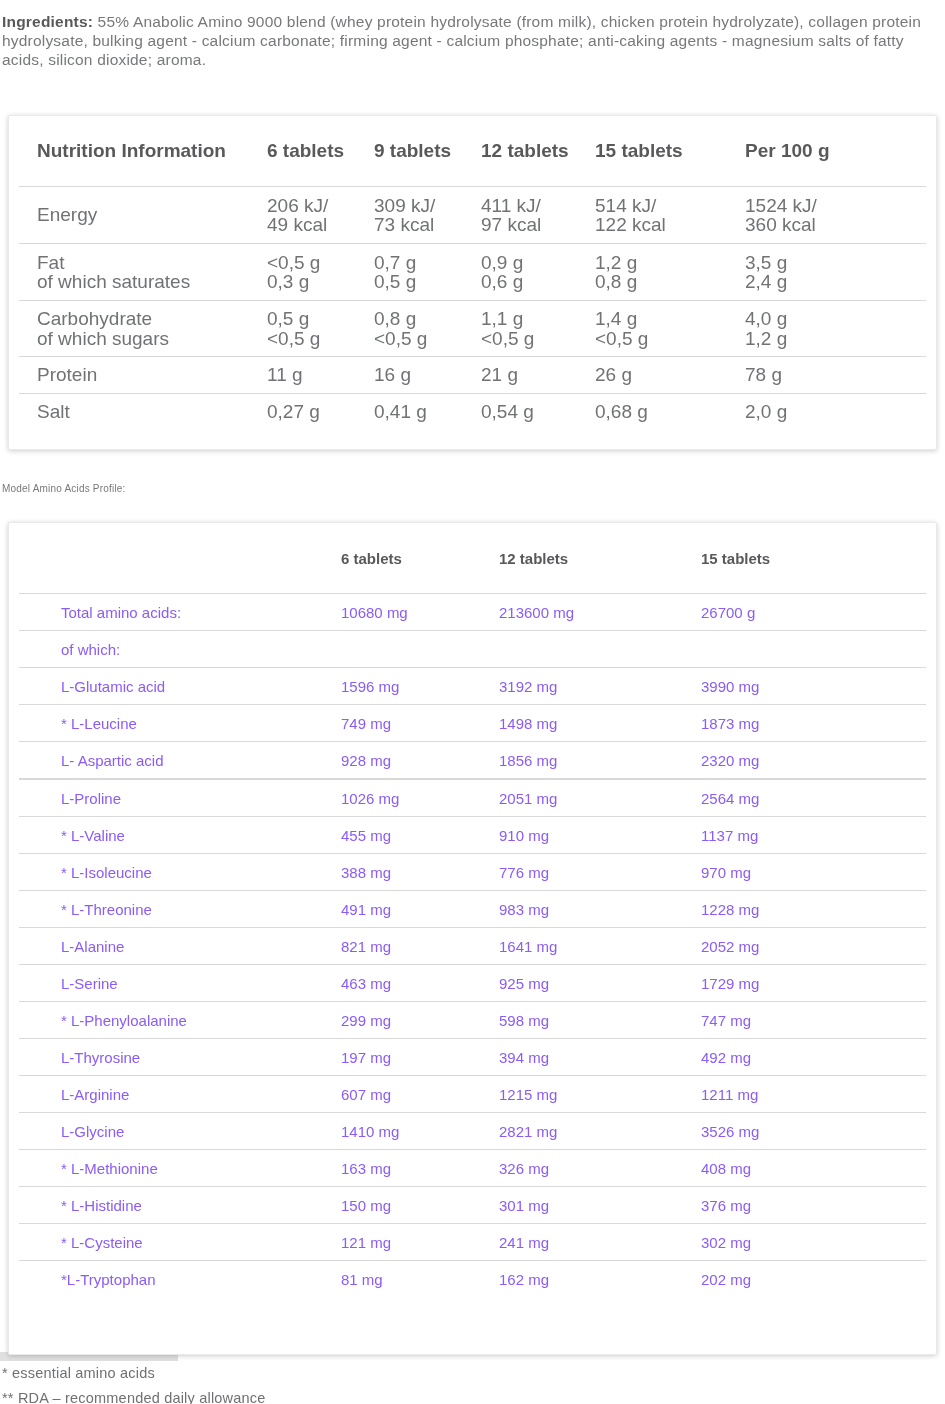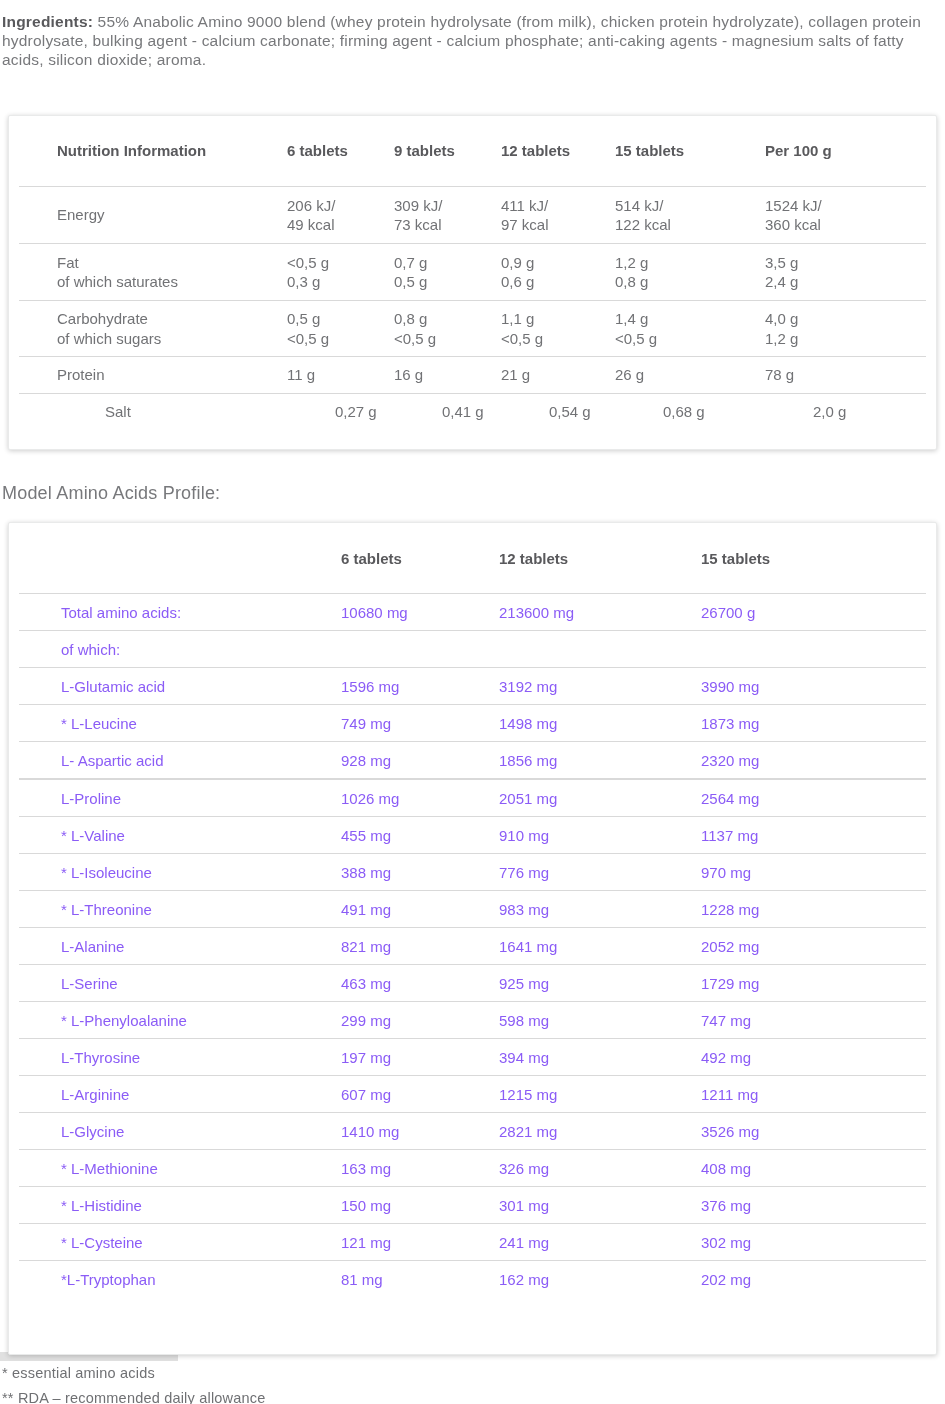--- a/index.html
+++ b/index.html
@@ -29,42 +29,42 @@
   }
   #nutrition-card { top:115px; height:335px; }
   #amino-card     { top:522px; height:833px; }
 
   .sep { height:1px; background:#d9d9d9; margin:0 10px; }
 
   
   .t1-row {
     display:grid;
     grid-template-columns:230px 107px 107px 114px 150px 1fr;
-    padding-left:48px; box-sizing:border-box;
+    padding-left:28px; box-sizing:border-box;
     align-items:center;
-    font-size:15px; color:#717275;
+    font-size:19px; color:#717275;
   }
   .t1-row .cell div { line-height:19.5px; }
   .t1-head { height:70px; font-weight:bold; color:#59595c; }
   .t1-head .cell div { line-height:18px; }
 
   
   .t2-row {
     display:grid;
     grid-template-columns:280px 158px 202px 1fr;
     padding-left:52px; box-sizing:border-box;
     align-items:center;
     height:36px;
     font-size:15px; color:#8b5cf6;
   }
   .t2-head { height:70px; font-weight:bold; color:#59595c; }
 
   .section-title {
     position:absolute; left:2px; top:483px;
-    font-size:18px; color:#77787b; letter-spacing:0.2px;
+    font-size:10px; color:#77787b; letter-spacing:0.2px;
   }
 
   .footnotes {
     position:absolute; left:2px; top:1361px;
     font-size:14.5px; color:#6f7073; line-height:25px;
     letter-spacing:0.2px;
   }
   .shadow-artifact {
     position:absolute; left:0; top:1352px; width:178px; height:9px;
     background:#e0e0e0; z-index:0;
@@ -194,21 +194,21 @@
         <div>21 g</div>
       </div>
       <div class="cell">
         <div>26 g</div>
       </div>
       <div class="cell">
         <div>78 g</div>
       </div>
     </div>
     <div class="sep"></div>
-    <div class="t1-row" style="height: 36px; margin-left: 48px;">
+    <div class="t1-row" style="height: 36px;">
       <div class="cell">
         <div>Salt</div>
       </div>
       <div class="cell">
         <div>0,27 g</div>
       </div>
       <div class="cell">
         <div>0,41 g</div>
       </div>
       <div class="cell">

